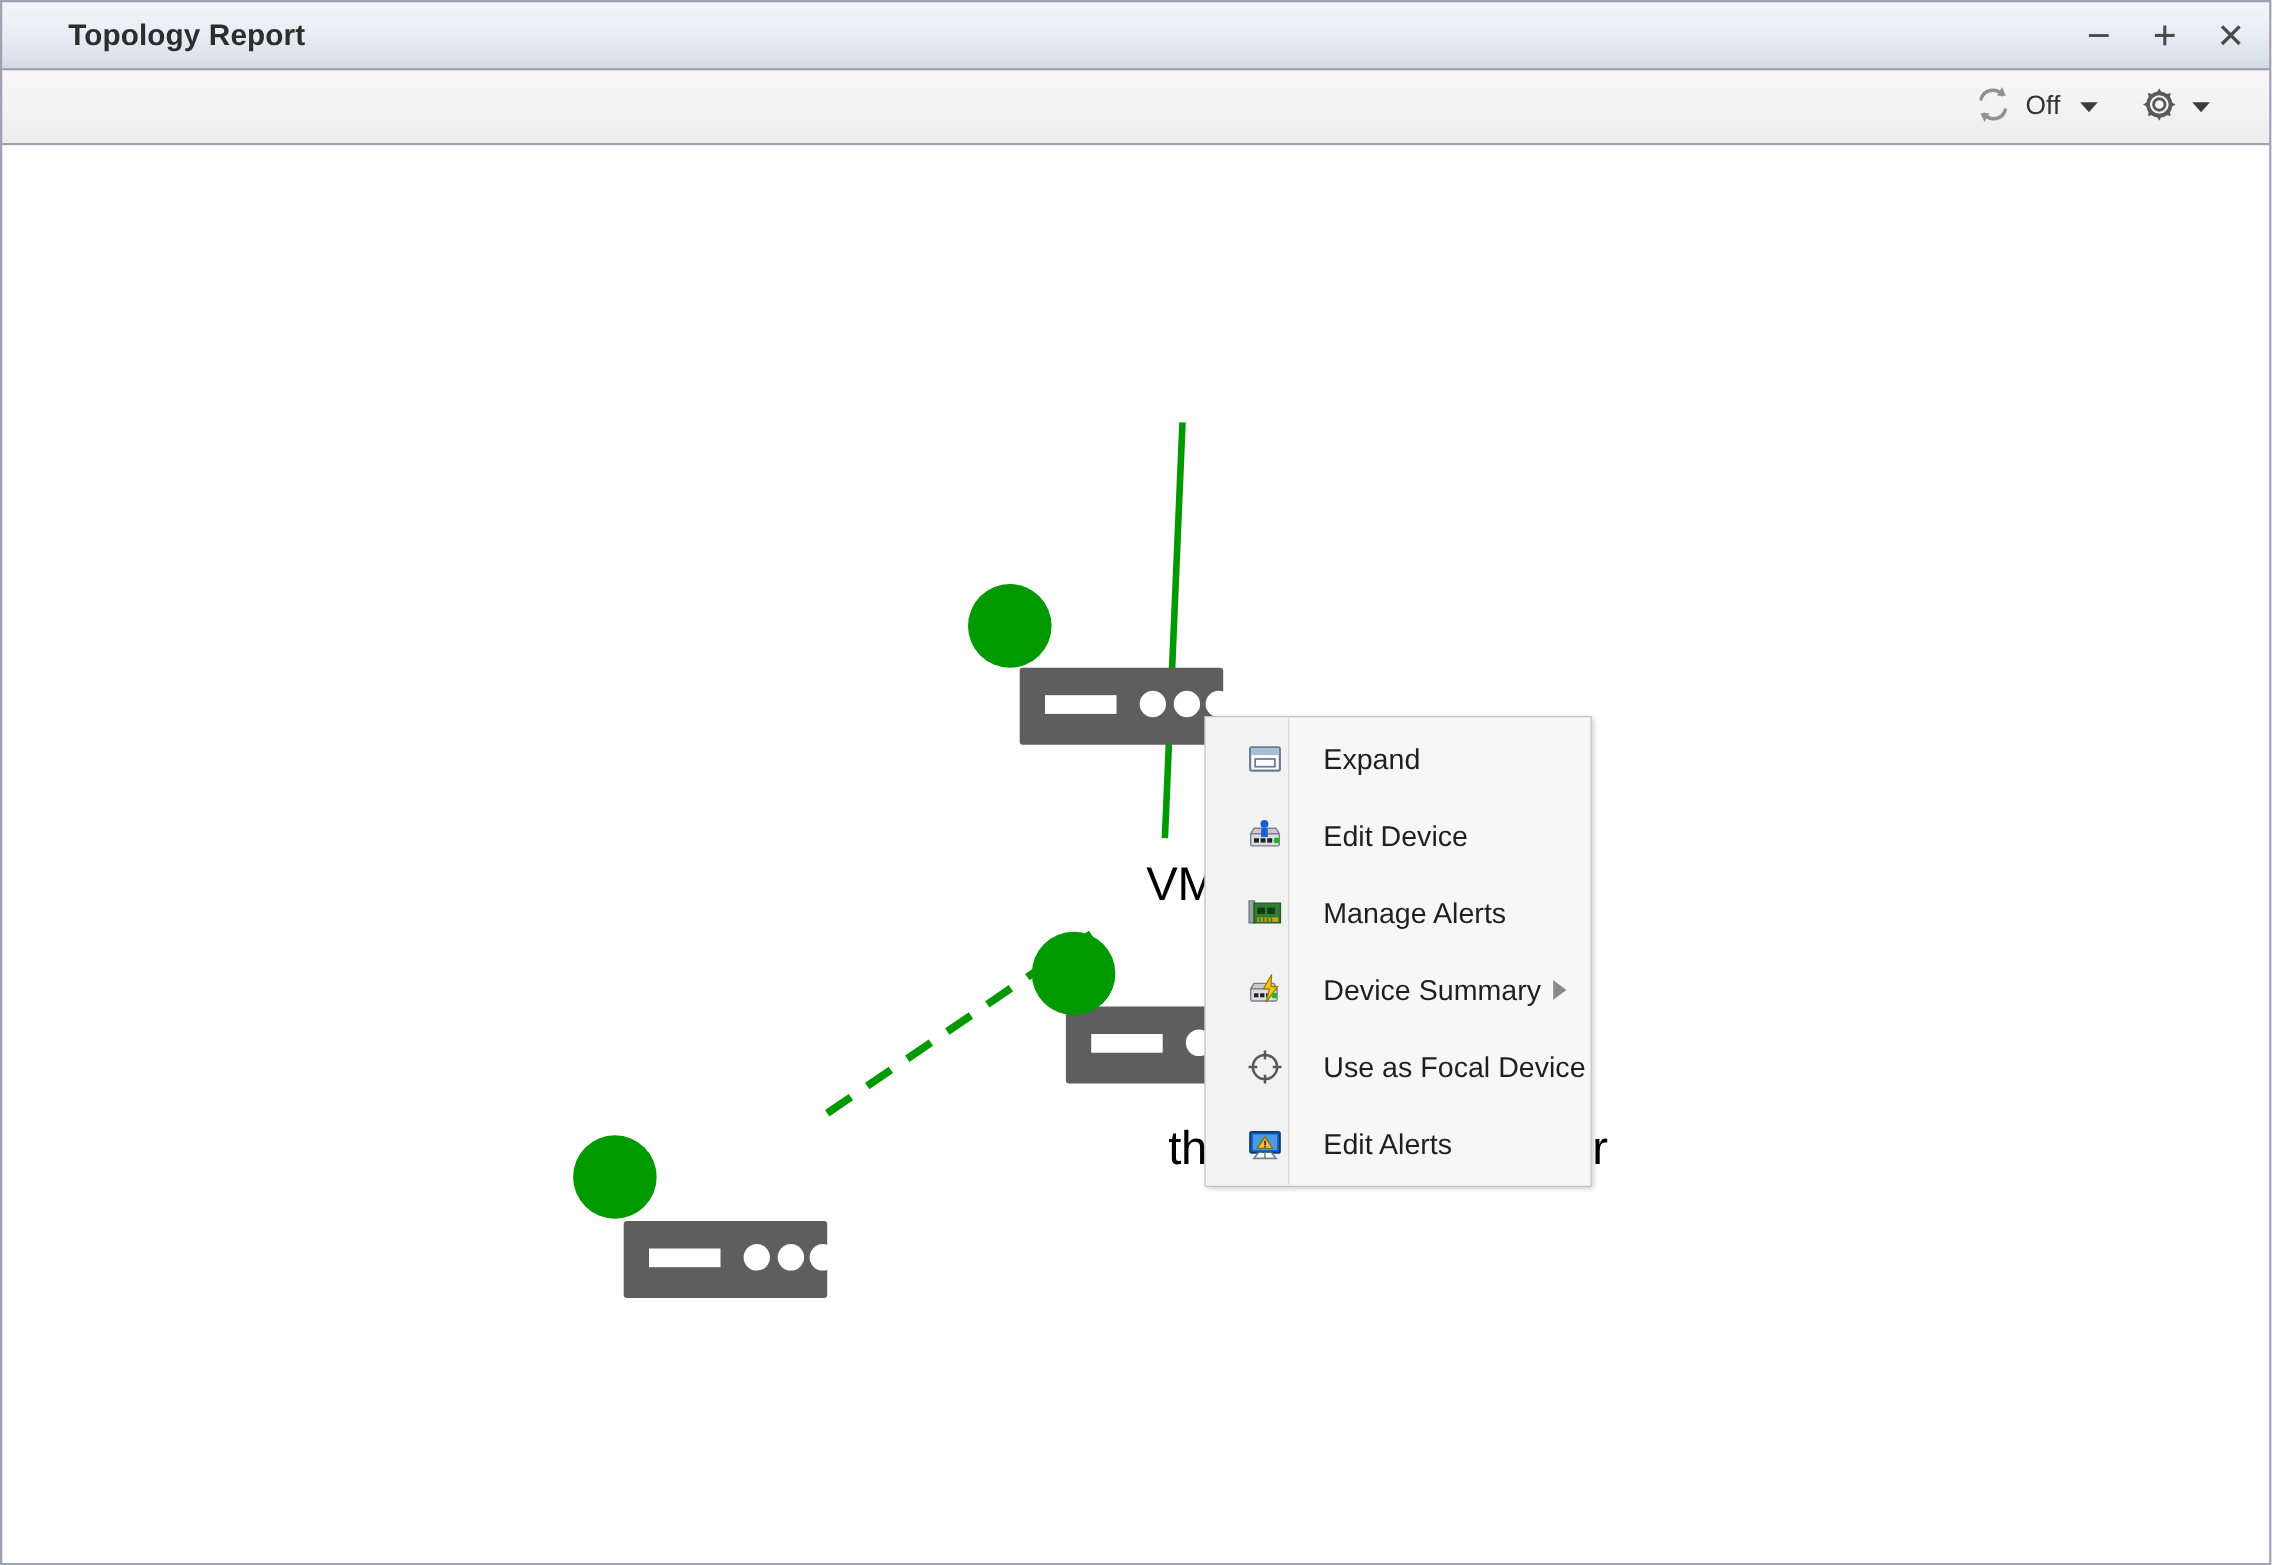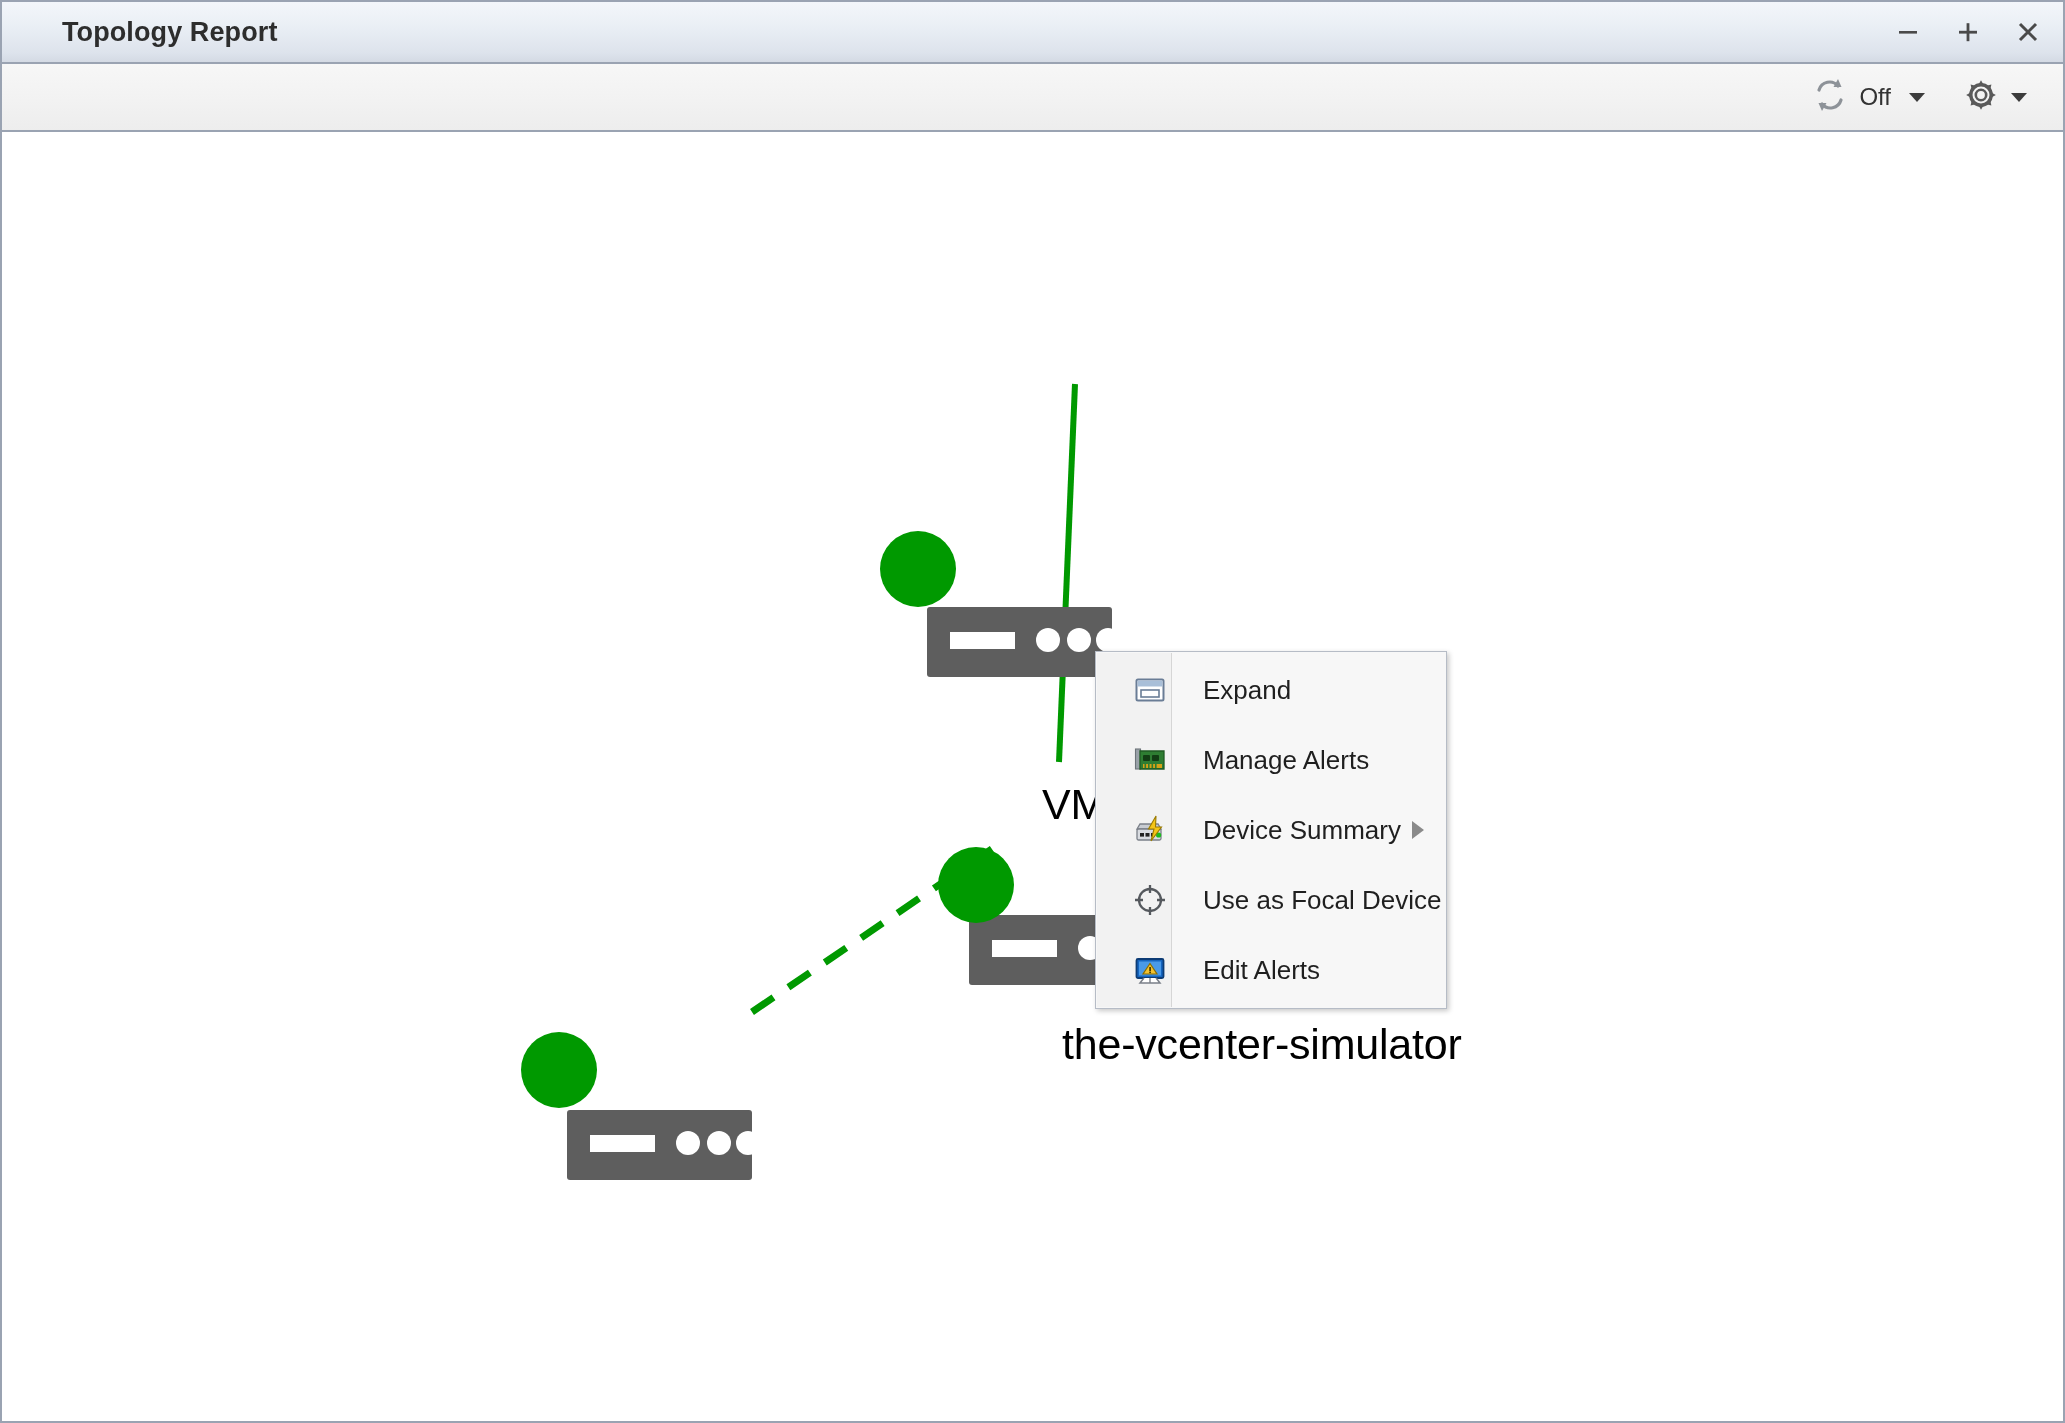--- a/index.html
+++ b/index.html
@@ -67,21 +67,21 @@
   
   .toolbar {
     position: relative;
     height: 68px;
     box-sizing: border-box;
     background: linear-gradient(to bottom, #f7f7f7 0%, #f2f2f2 55%, #ededed 100%);
     border-bottom: 2px solid #9aa3b2;
     display: flex;
     align-items: center;
     justify-content: flex-end;
-    padding-right: 26px;
+    padding-right: 44px;
   }
   .tool-group {
     display: flex;
     align-items: center;
     height: 100%;
     cursor: pointer;
   }
   .refresh-group { gap: 10px; padding: 0 6px; }
   .refresh-label {
     font-size: 24px;
@@ -291,20 +291,35 @@
         <span class="menu-icon">
           <svg width="40" height="40" viewBox="0 0 40 40">
             <rect x="6.5" y="9.5" width="27" height="21" rx="1.5" fill="#ffffff" stroke="#6a7d96" stroke-width="2"></rect>
             <rect x="7.5" y="10.5" width="25" height="6" fill="#a9bfd8"></rect>
             <rect x="11" y="20" width="18" height="7" fill="#ffffff" stroke="#6a7d96" stroke-width="1.6"></rect>
           </svg>
         </span>
         <span class="menu-label">Expand</span>
       </div>
 
+      <div class="menu-item">
+        <span class="menu-icon">
+          <svg width="40" height="40" viewBox="0 0 40 40">
+            <path d="M7 18 L10 13 L30 13 L33 18 Z" fill="#c8ccd2" stroke="#7b8089" stroke-width="1.3"></path>
+            <rect x="7" y="18" width="26" height="11" rx="1.5" fill="#d9dce1" stroke="#7b8089" stroke-width="1.3"></rect>
+            <rect x="10" y="22" width="4.5" height="4" fill="#222"></rect>
+            <rect x="16" y="22" width="4.5" height="4" fill="#222"></rect>
+            <rect x="22" y="22" width="4.5" height="4" fill="#222"></rect>
+            <circle cx="30.5" cy="24" r="2.6" fill="#1eb91e"></circle>
+            <circle cx="19.5" cy="9" r="3.6" fill="#1a5fd6"></circle>
+            <path d="M16.4 14 Q19.5 11.4 22.6 14 L22.6 21 L16.4 21 Z" fill="#1a5fd6"></path>
+          </svg>
+        </span>
+        <span class="menu-label">Edit Device</span>
+      </div>
 
       <div class="menu-item">
         <span class="menu-icon">
           <svg width="40" height="40" viewBox="0 0 40 40">
             <rect x="5.5" y="9" width="5" height="20" fill="#9aa2a8" stroke="#6d747a" stroke-width="1.1"></rect>
             <path d="M10 11 L34 11 L34 29 L10 29 Z" fill="#2e7d32" stroke="#1f5a23" stroke-width="1.3"></path>
             <rect x="13" y="15" width="7" height="6" rx="1" fill="#123d14"></rect>
             <rect x="22" y="15" width="7" height="6" rx="1" fill="#123d14"></rect>
             <rect x="13" y="24" width="19" height="4" fill="#d4a017"></rect>
             <rect x="14.5" y="24" width="1.6" height="4" fill="#2e7d32"></rect>

